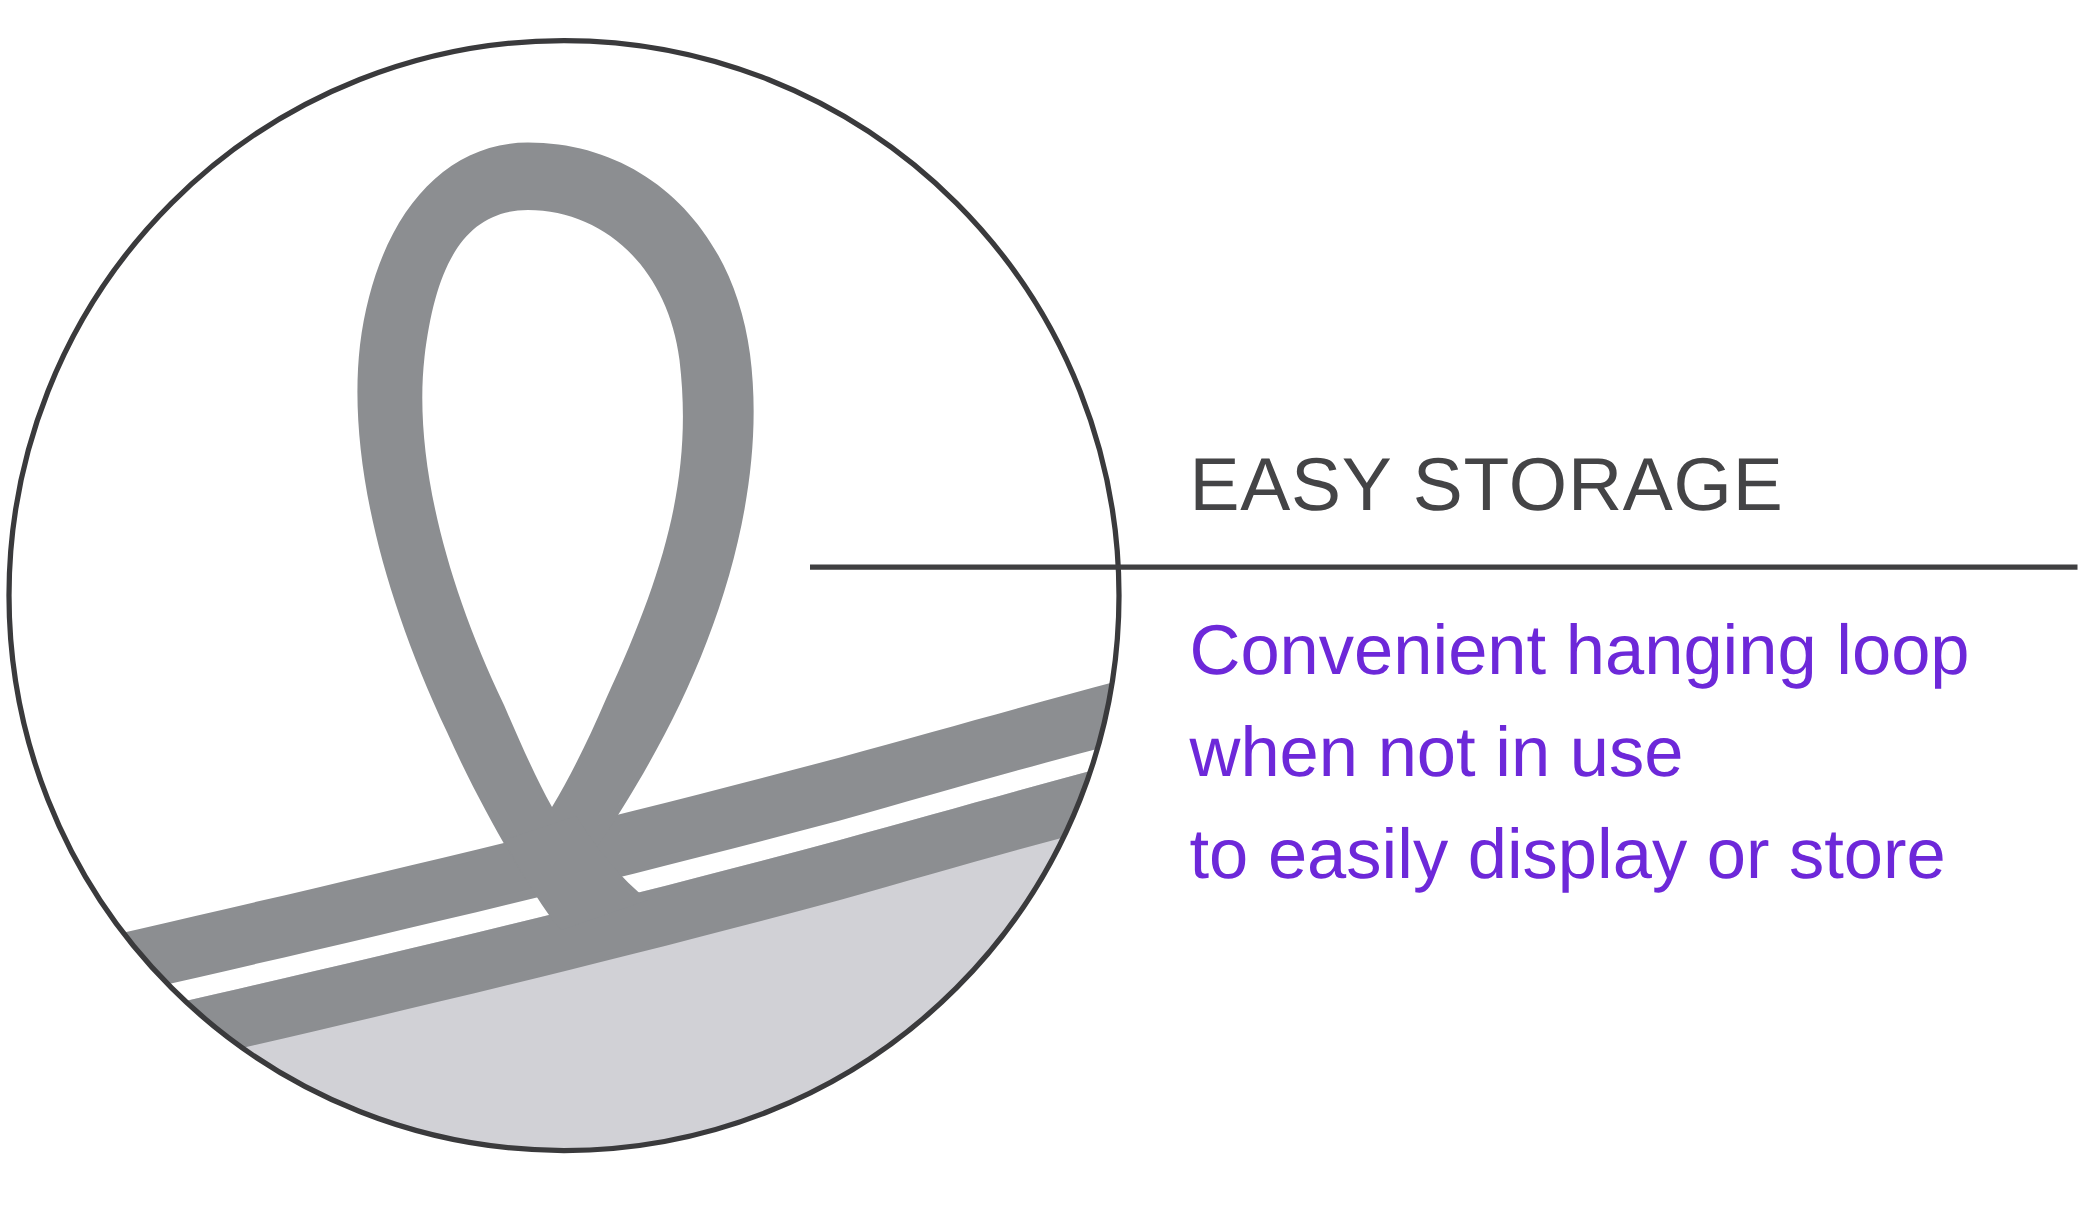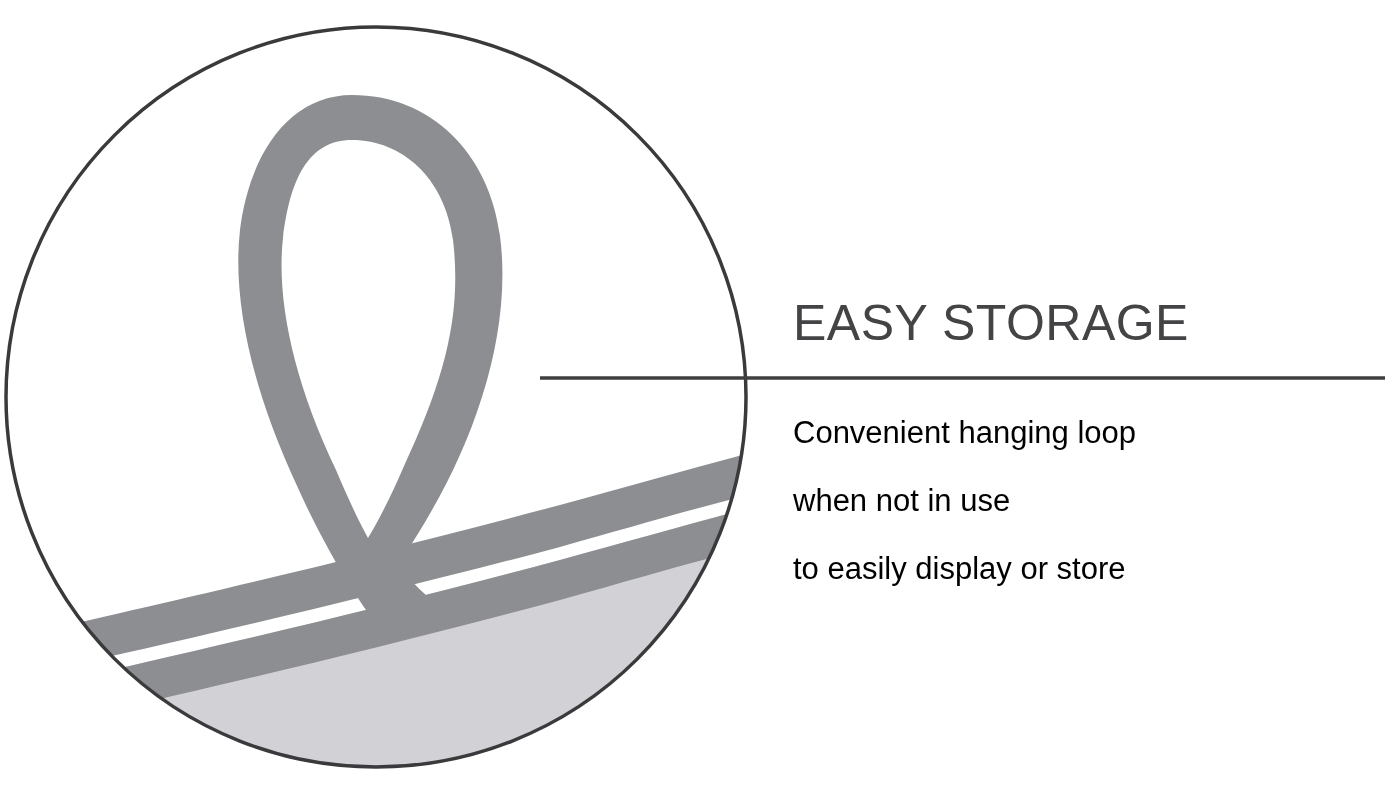--- a/index.html
+++ b/index.html
@@ -48,23 +48,23 @@
     font-weight: 400;
     white-space: nowrap;
     font-family: "Liberation Sans", sans-serif;
   }
 
   .feature-desc {
     position: absolute;
     left: 0;
     top: 399px;
     width: 580px;
-    font-size: 31px;
+    font-size: 47px;
     line-height: 68px;
-    color: #000000;
+    color: #6d28d9;
     font-weight: 400;
     font-family: "Liberation Sans", sans-serif;
   }
   .feature-desc .line {
     display: block;
     white-space: nowrap;
   }
 </style>
 </head>
 <body>

